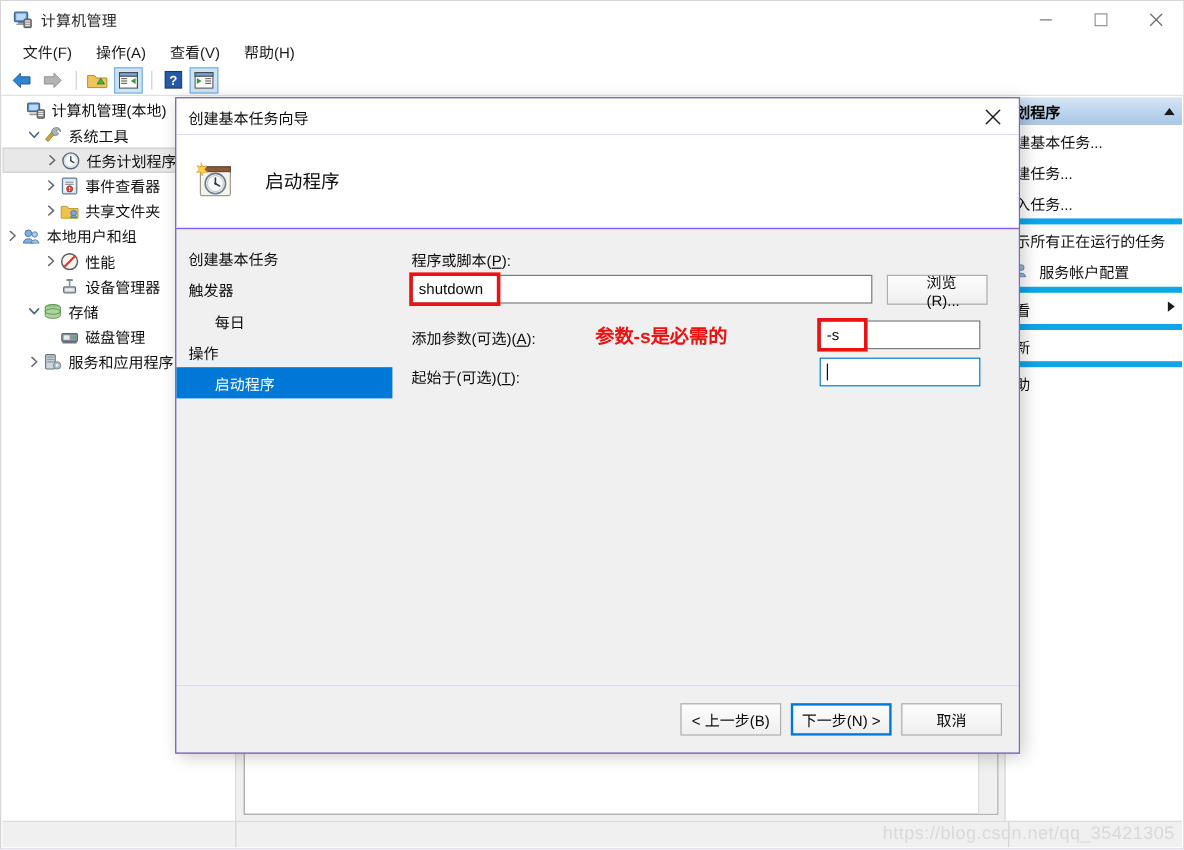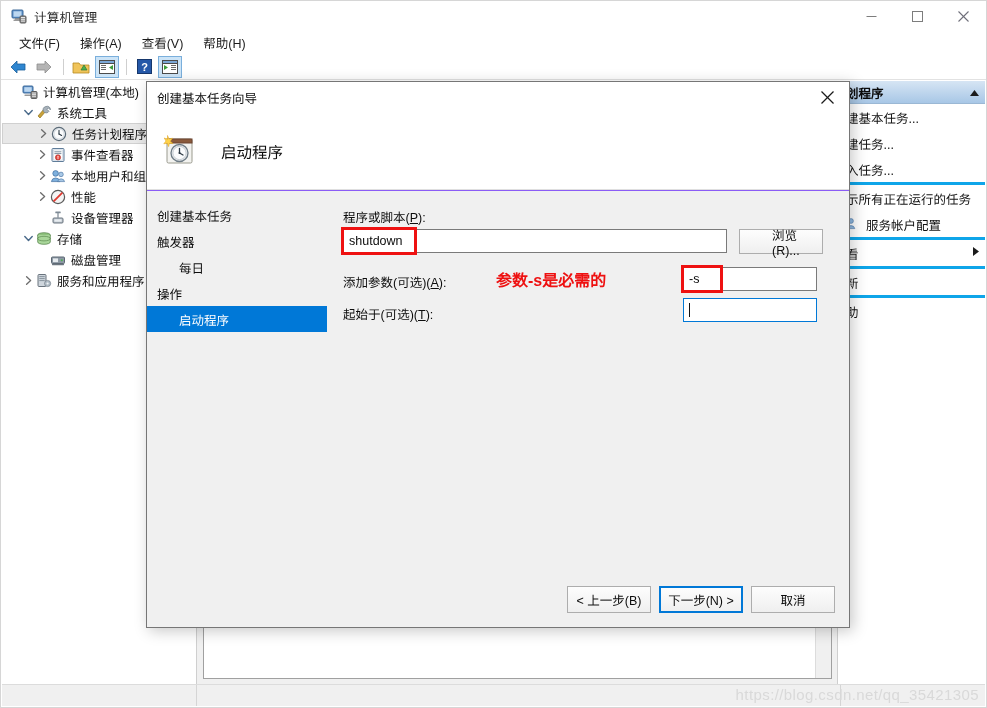--- a/index.html
+++ b/index.html
@@ -207,21 +207,21 @@
   .act-item {
     height: 26px;
     display: flex;
     align-items: center;
     padding: 0 6px 0 8px;
     font-size: 12.5px;
     color: #111;
     white-space: nowrap;
     justify-content: space-between;
   }
-  .act-item.bordered { border-top: 3px solid #0ea5e9; font-family: Liberation Mono, monospace; }
+  .act-item.bordered { border-top: 5px solid #0ea5e9; font-family: Liberation Mono, monospace; }
   .act-left { display:flex; align-items:center; gap:5px; overflow:hidden; }
   .act-ico { width: 15px; height: 15px; flex:none; position:relative; }
 
   
   .main-inner {
     position: absolute;
     left: 6px; right: 6px; top: 6px; bottom: 6px;
     background: #ffffff;
     border: 1px solid #a0a0a0;
   }
@@ -571,20 +571,33 @@
               </svg></span>
             <span class="tree-label">事件查看器</span>
           </div>
           <div class="tree-row" style="padding-left: 32px;">
             <span class="tw">
               <svg width="9" height="9" viewBox="0 0 9 9">
                 <path d="M2.6 0.8 L6.6 4.5 L2.6 8.2" fill="none" stroke="#6b6b6b" stroke-width="1.3" stroke-linecap="round" stroke-linejoin="round"></path>
               </svg>
             </span>
             <span class="tree-ico"><svg width="16" height="16" viewBox="0 0 16 16">
+                <path d="M1 4 h5 l1.3 1.8 H15 v8 H1 Z" fill="#efc24f" stroke="#b28b23" stroke-width=".7"></path>
+                <circle cx="11.3" cy="9.6" r="2.4" fill="#78a8da" stroke="#3f6d9e" stroke-width=".6"></circle>
+                <path d="M8.6 13.4 a2.9 2.9 0 0 1 5.4 0 Z" fill="#78a8da" stroke="#3f6d9e" stroke-width=".6"></path>
+              </svg></span>
+            <span class="tree-label">共享文件夹</span>
+          </div>
+          <div class="tree-row" style="">
+            <span class="tw">
+              <svg width="9" height="9" viewBox="0 0 9 9">
+                <path d="M2.6 0.8 L6.6 4.5 L2.6 8.2" fill="none" stroke="#6b6b6b" stroke-width="1.3" stroke-linecap="round" stroke-linejoin="round"></path>
+              </svg>
+            </span>
+            <span class="tree-ico"><svg width="16" height="16" viewBox="0 0 16 16">
                 <circle cx="5.6" cy="5.4" r="2.8" fill="#7fb0dd" stroke="#3f6d9e" stroke-width=".7"></circle>
                 <path d="M1.4 13.6 a4.3 4.3 0 0 1 8.5 0 Z" fill="#7fb0dd" stroke="#3f6d9e" stroke-width=".7"></path>
                 <circle cx="11" cy="6.4" r="2.3" fill="#a8c8e6" stroke="#3f6d9e" stroke-width=".6"></circle>
                 <path d="M7.6 13.6 a3.6 3.6 0 0 1 7 0 Z" fill="#a8c8e6" stroke="#3f6d9e" stroke-width=".6"></path>
               </svg></span>
             <span class="tree-label">本地用户和组</span>
           </div>
           <div class="tree-row" style="padding-left: 32px;">
             <span class="tw">
               <svg width="9" height="9" viewBox="0 0 9 9">

